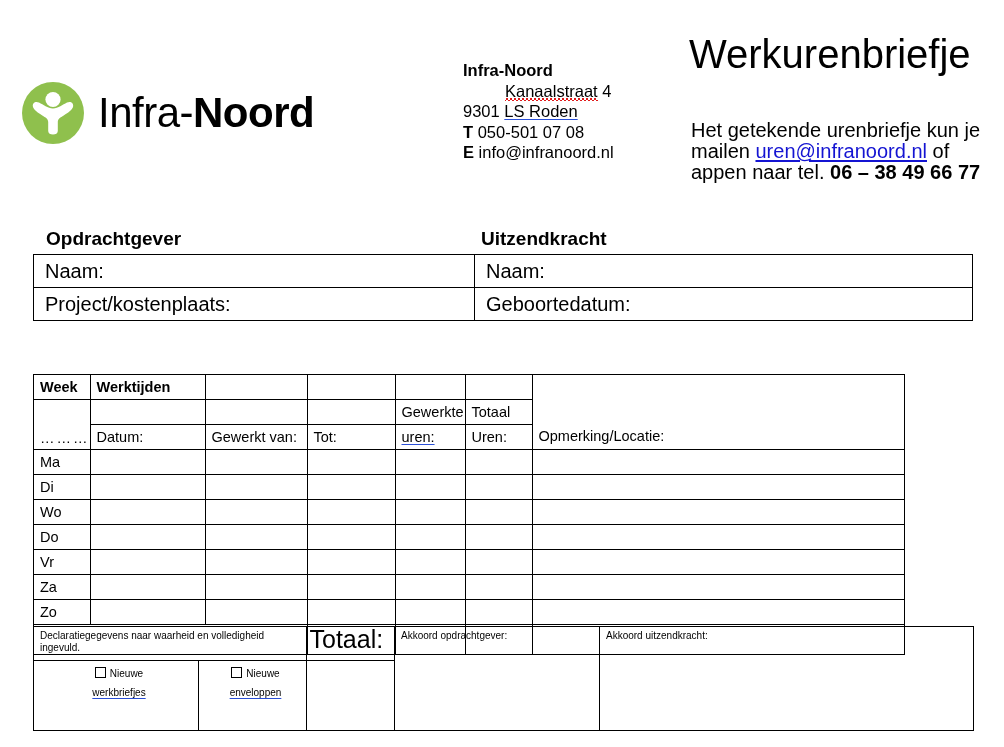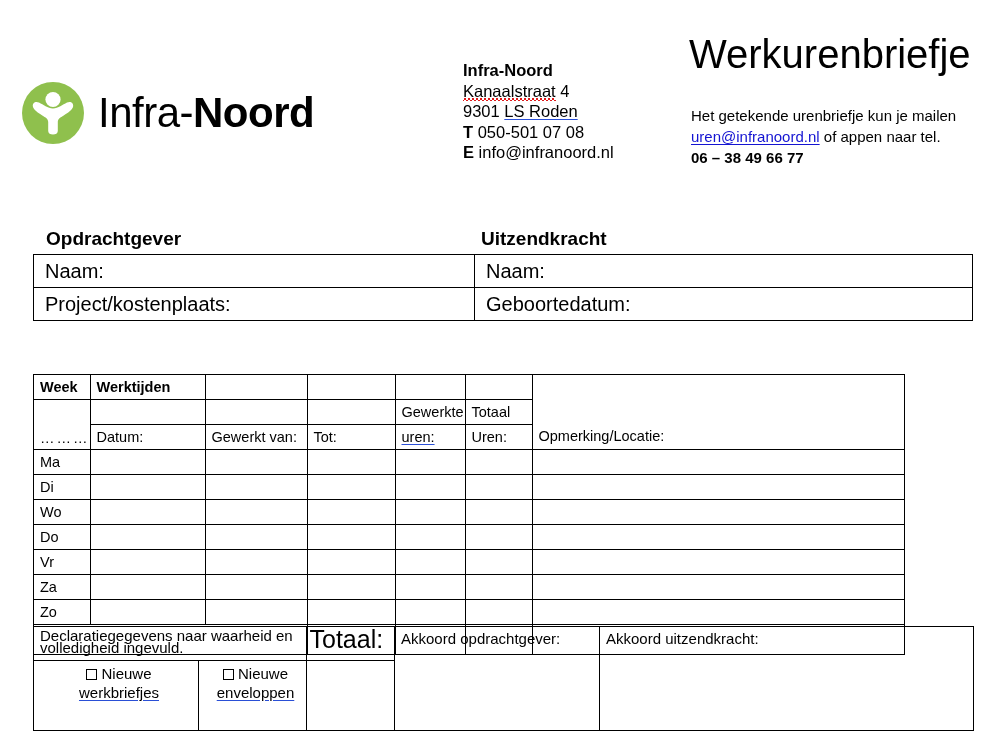--- a/index.html
+++ b/index.html
@@ -58,20 +58,21 @@
   #address-block .lbl { font-weight: 700; }
   .spell-underline {
     text-decoration: none;
     background-repeat: repeat-x;
     background-position: 0 100%;
     background-size: 4px 3px;
     background-image:
       linear-gradient(45deg, transparent 45%, #e01b1b 45%, #e01b1b 60%, transparent 60%),
       linear-gradient(-45deg, transparent 45%, #e01b1b 45%, #e01b1b 60%, transparent 60%);
     padding-bottom: 1px;
+    margin-left: 42px;
   }
   .link-underline {
     color: #000000;
     text-decoration: underline;
     text-decoration-color: #2a4fd6;
     text-underline-offset: 2px;
   }
   .link-blue {
     color: #1414d2;
     text-decoration: underline;
@@ -83,23 +84,23 @@
     left: 689px;
     top: 32px;
     font-size: 40px;
     line-height: 44px;
     font-weight: 400;
     white-space: nowrap;
   }
   #header-note {
     position: absolute;
     left: 691px;
-    top: 105px;
+    top: 120px;
     width: 300px;
-    font-size: 15px;
+    font-size: 20px;
     line-height: 21px;
   }
   #header-note .phone { font-weight: 700; white-space: nowrap; }
 
   
   .section-heading {
     position: absolute;
     font-size: 19px;
     font-weight: 700;
   }
@@ -156,21 +157,21 @@
     position: absolute;
     left: 33px;
     top: 626px;
     border-collapse: collapse;
     table-layout: fixed;
   }
   #footer-table td {
     border: 1px solid #000000;
     vertical-align: top;
     padding: 3px 0 0 6px;
-    font-size: 15px;
+    font-size: 10px;
   }
   .declaration-text {
     font-size: 9.5px;
     line-height: 11.5px;
     padding-top: 4px;
   }
   .checkbox-cell {
     text-align: center;
     vertical-align: middle;
     font-size: 15px;

